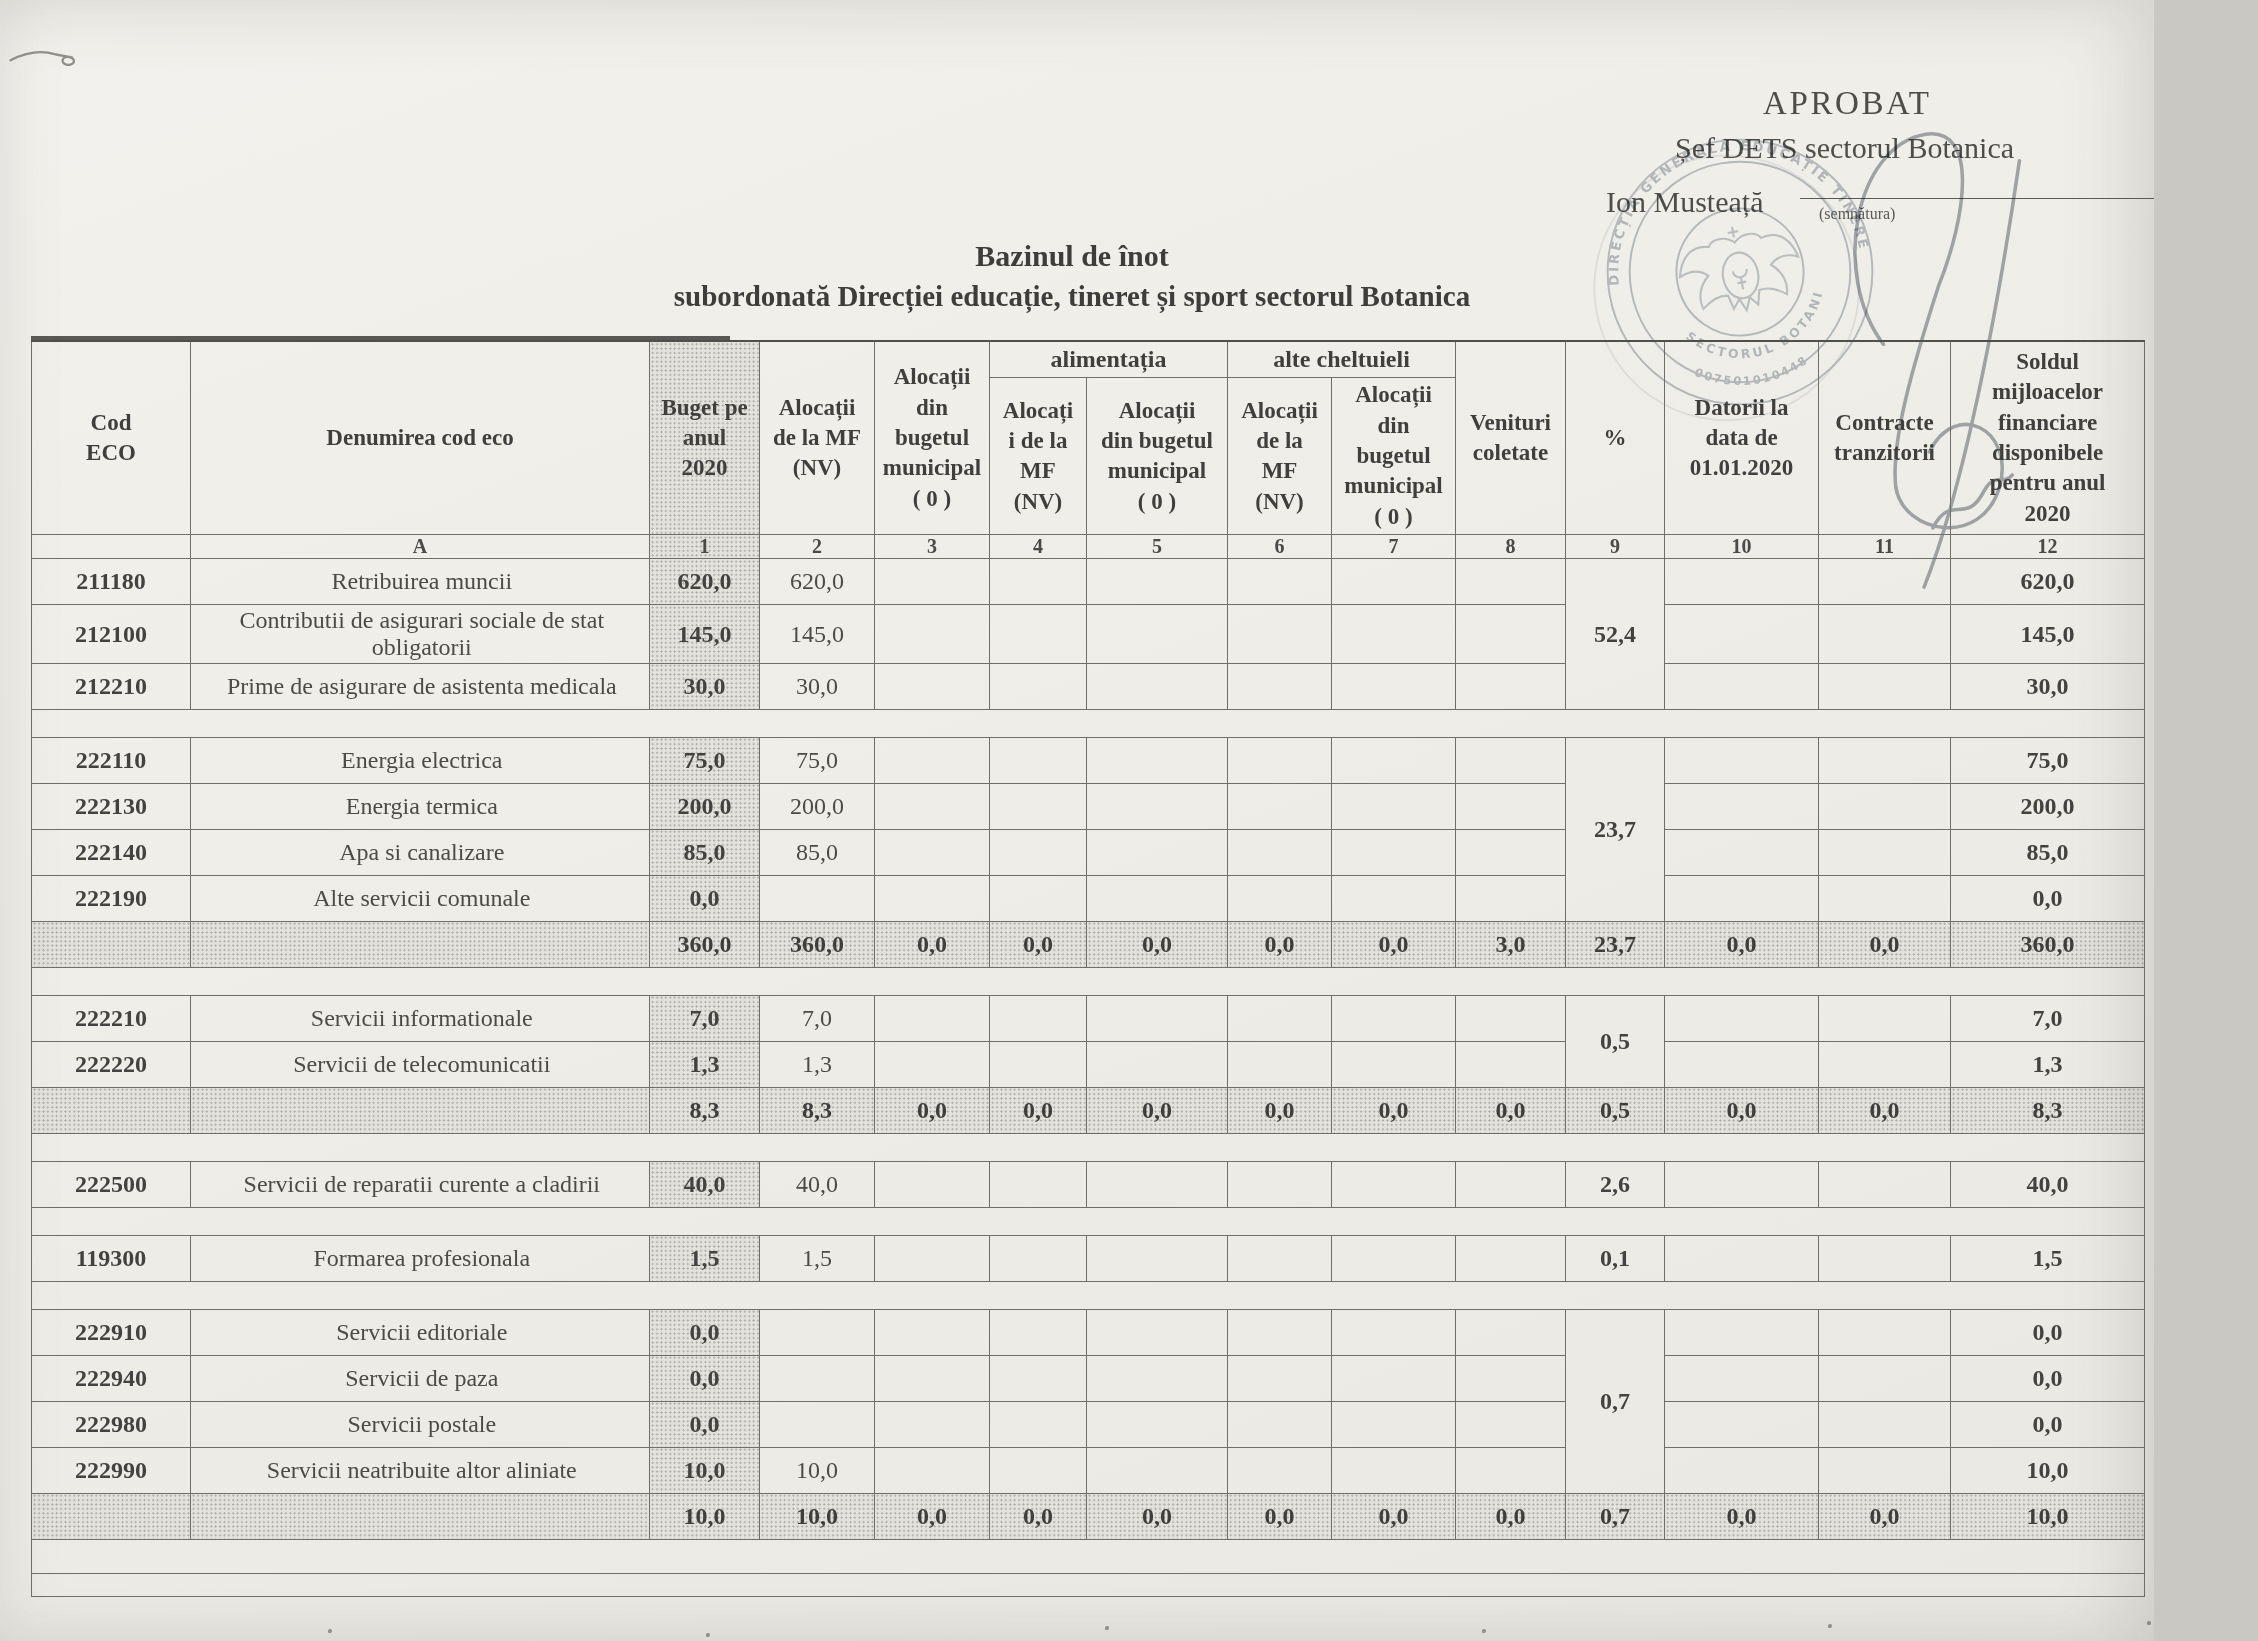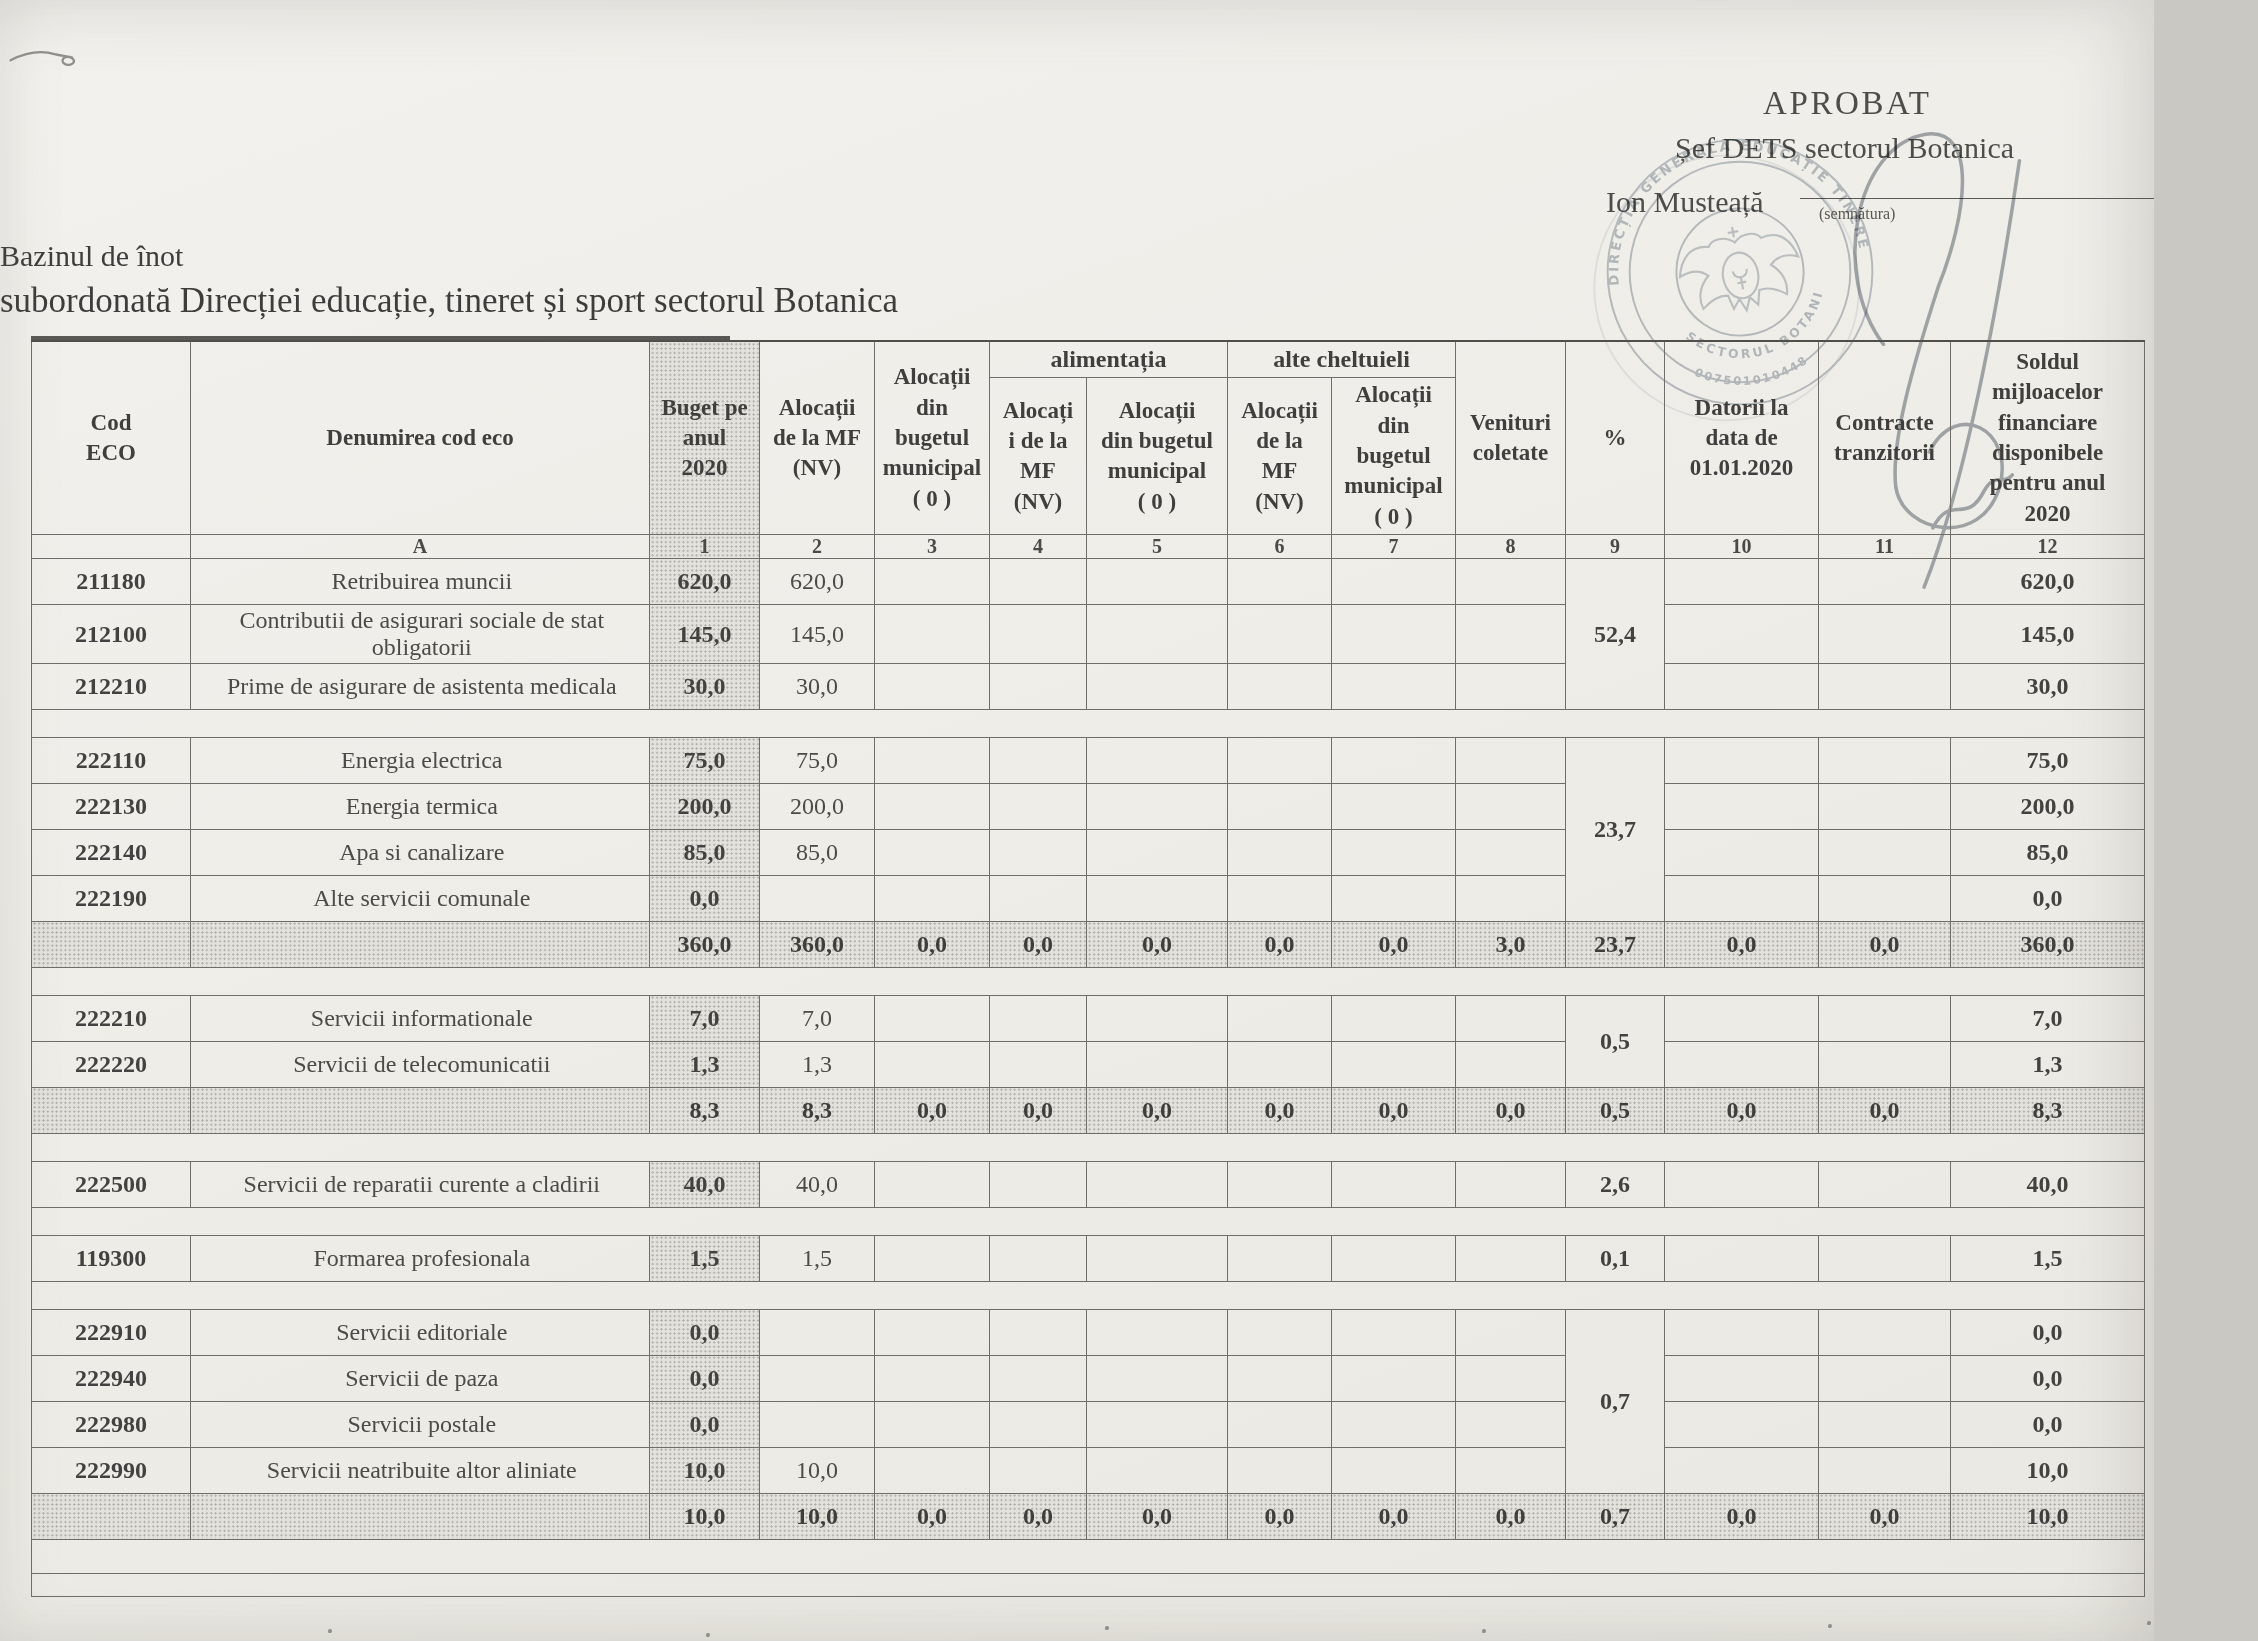--- a/index.html
+++ b/index.html
@@ -14,23 +14,23 @@
     box-shadow:inset -32px 12.4px 62px rgba(118,115,105,.16), inset 16px -21px 53px rgba(128,126,118,.10);
   }
   
   .ap-line { position:absolute; white-space:nowrap; color:#4e4d4a; }
   .ap-1 { left:1763px; top:85px;  font-size:33px; letter-spacing:2.6px; }
   .ap-2 { left:1659px; top:131px; font-size:30px;margin-left:16px; }
   .ap-3 { left:1606px; top:169px; font-size:30px;margin-top:16px; }
   .sig-line { position:absolute; left:1800px; top:198px; width:369px; border-top:1.8px solid #5a5955; }
   .sig-cap  { position:absolute; left:1819px; top:205px; font-size:16px; color:#5a5954; }
   
-  .title { position:absolute; left:0; top:236px; width:2144px; font-weight:normal; color:#3e3d3b; }
+  .title { position:absolute; left:0; top:236px; width:2144px; text-align:center; font-weight:bold; color:#3e3d3b; }
   .title .t1 { font-size:30px; line-height:1.35; }
-  .title .t2 { font-size:35px; line-height:1.35; }
+  .title .t2 { font-size:29px; line-height:1.35; }
   
   .stamp { position:absolute; left:1590px; top:122px; opacity:.52; mix-blend-mode:multiply; transform:rotate(-10deg); }
   .stamp-text { fill:#7f8a99; font-family:"DejaVu Sans","Liberation Sans",sans-serif; font-weight:bold; }
   .signature { position:absolute; left:1751px; top:106px; opacity:.8; mix-blend-mode:multiply; }
   .pen-mark { position:absolute; left:7px; top:39px; opacity:.75; }
   
   .top-rule { position:absolute; left:31px; top:336px; width:699px; height:6.2px; background:#44433f; opacity:.88; }
   table.budget { position:absolute; left:31px; top:340px; width:2113px; table-layout:fixed; border-collapse:collapse; }
   th,td { border:0.9px solid #6f6e6a; }
   thead tr:first-child th { border-top:2.6px solid #504f4a; }

